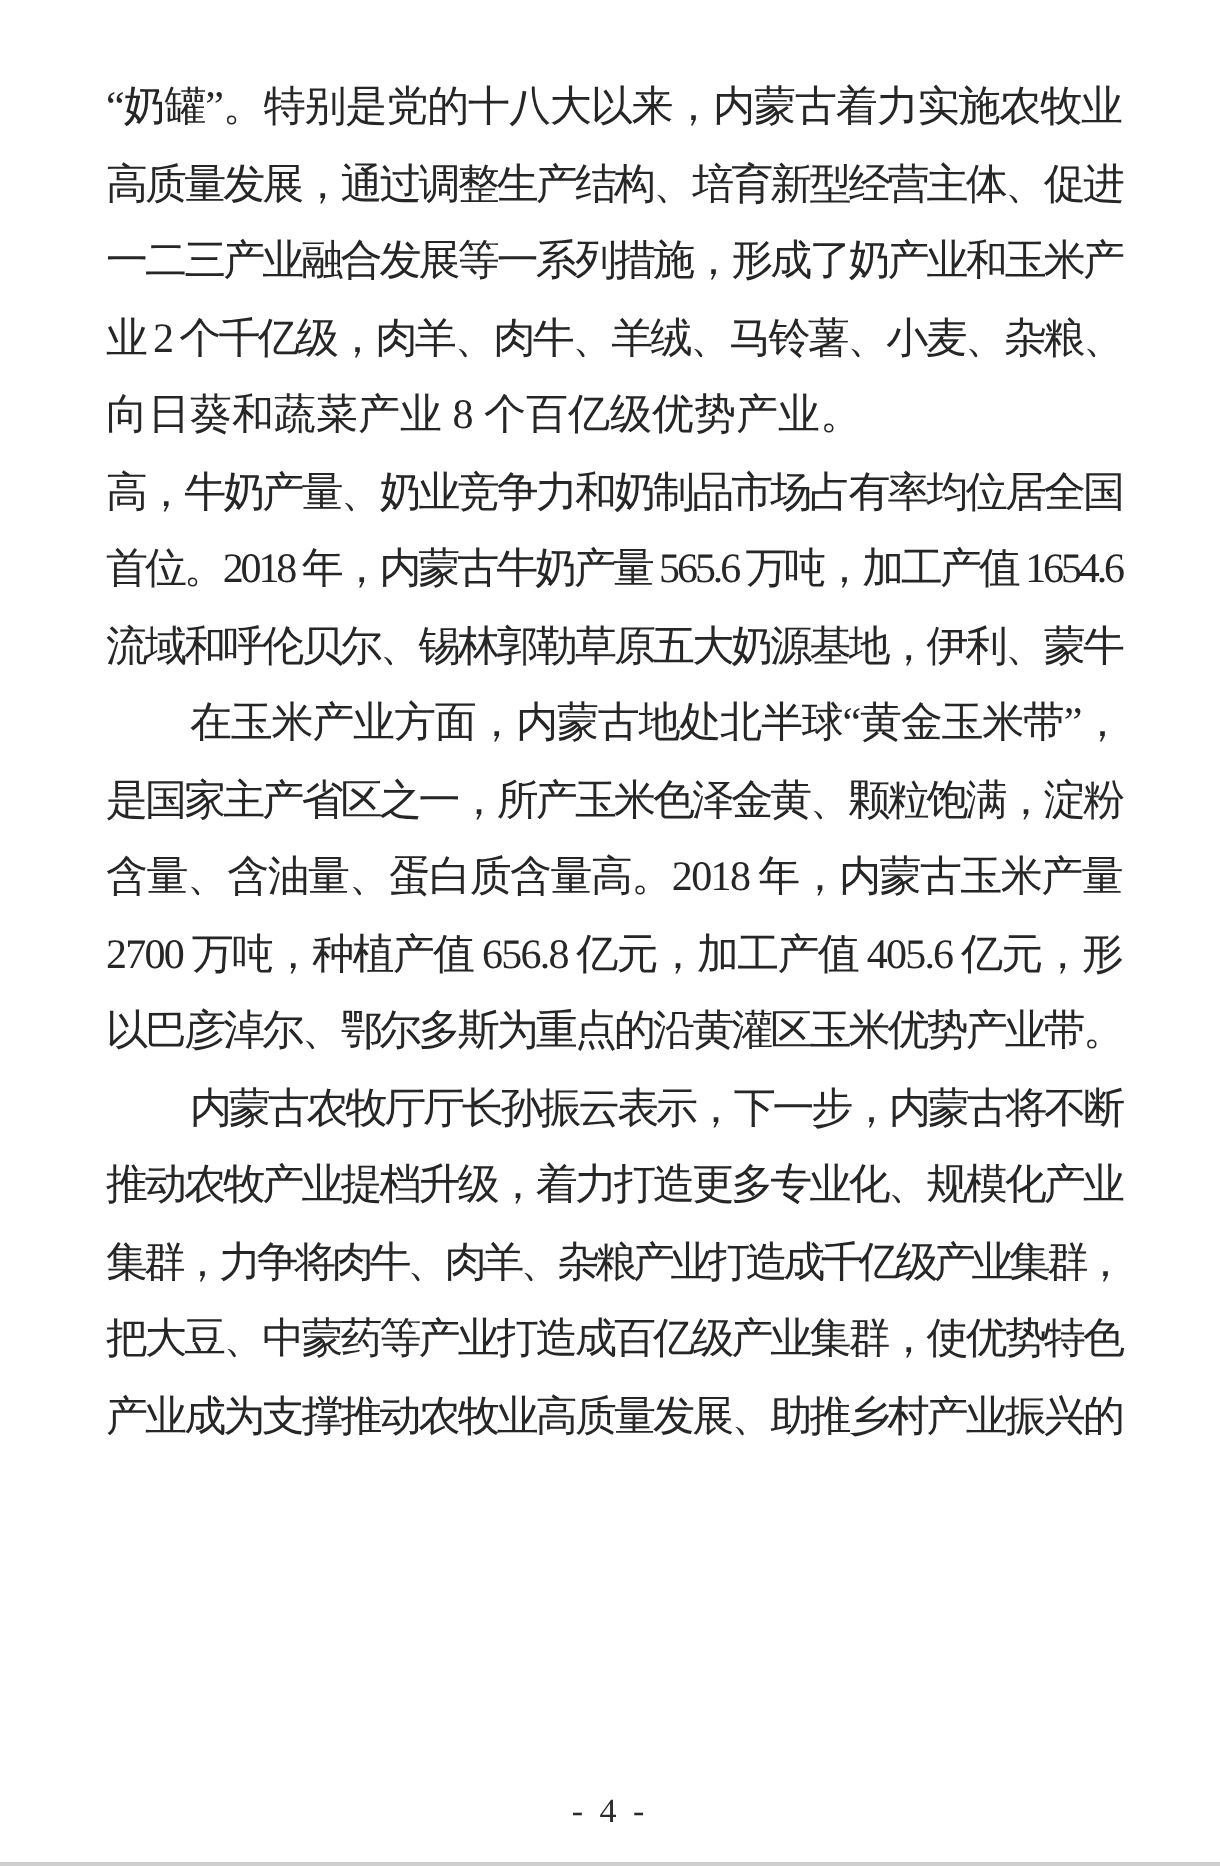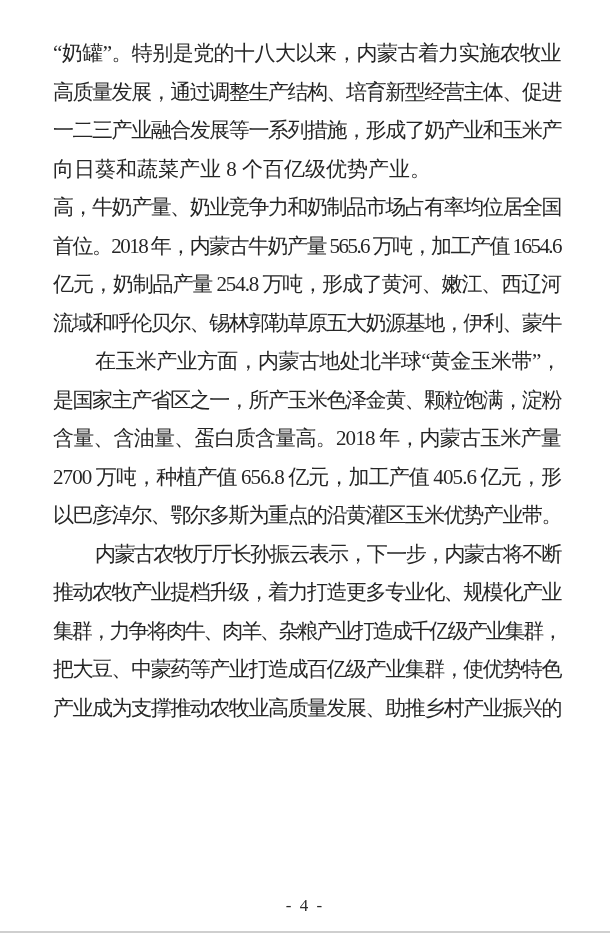--- a/index.html
+++ b/index.html
@@ -51,24 +51,24 @@
   }
 </style>
 </head>
 <body>
 
 <div class="page">
   <div class="content" id="lines-container">
       <div class="line"><span style="letter-spacing: -0.563702px;">“奶罐”。特别是党的十八大以来，内蒙古着力实施农牧业</span></div>
       <div class="line"><span style="letter-spacing: -1.46154px; text-align: center;">高质量发展，通过调整生产结构、培育新型经营主体、促进</span></div>
       <div class="line"><span style="letter-spacing: -1.46154px;">一二三产业融合发展等一系列措施，形成了奶产业和玉米产</span></div>
+      <div class="line"><span style="letter-spacing: -1.35714px;">业 2 个千亿级，肉羊、肉牛、羊绒、马铃薯、小麦、杂粮、</span></div>
       <div class="line"><span>向日葵和蔬菜产业 8 个百亿级优势产业。</span></div>
       <div class="line"><span style="letter-spacing: -1.46154px;">高，牛奶产量、奶业竞争力和奶制品市场占有率均位居全国</span></div>
       <div class="line"><span style="letter-spacing: -1.55263px;">首位。2018 年，内蒙古牛奶产量 565.6 万吨，加工产值 1654.6</span></div>
-      <div class="line"><span style="letter-spacing: -1.09167px;">亿元，奶制品产量 254.8 万吨，形成了黄河、嫩江、西辽河</span></div>
       <div class="line"><span style="letter-spacing: -1.46154px; text-align: center;">流域和呼伦贝尔、锡林郭勒草原五大奶源基地，伊利、蒙牛</span></div>
       <div class="line indent"><span style="letter-spacing: -0.610677px;">在玉米产业方面，内蒙古地处北半球“黄金玉米带”，</span></div>
       <div class="line"><span style="letter-spacing: -1.46154px;">是国家主产省区之一，所产玉米色泽金黄、颗粒饱满，淀粉</span></div>
       <div class="line"><span style="letter-spacing: -0.794643px;">含量、含油量、蛋白质含量高。2018 年，内蒙古玉米产量</span></div>
       <div class="line"><span style="letter-spacing: -0.885135px;">2700 万吨，种植产值 656.8 亿元，加工产值 405.6 亿元，形</span></div>
       <div class="line"><span style="letter-spacing: -1.46154px;">以巴彦淖尔、鄂尔多斯为重点的沿黄灌区玉米优势产业带。</span></div>
       <div class="line indent"><span style="letter-spacing: -1.58333px;">内蒙古农牧厅厅长孙振云表示，下一步，内蒙古将不断</span></div>
       <div class="line"><span style="letter-spacing: -1.46154px;">推动农牧产业提档升级，着力打造更多专业化、规模化产业</span></div>
       <div class="line"><span style="letter-spacing: -2.18519px;">集群，力争将肉牛、肉羊、杂粮产业打造成千亿级产业集群，</span></div>
       <div class="line"><span style="letter-spacing: -1.46154px;">把大豆、中蒙药等产业打造成百亿级产业集群，使优势特色</span></div>

